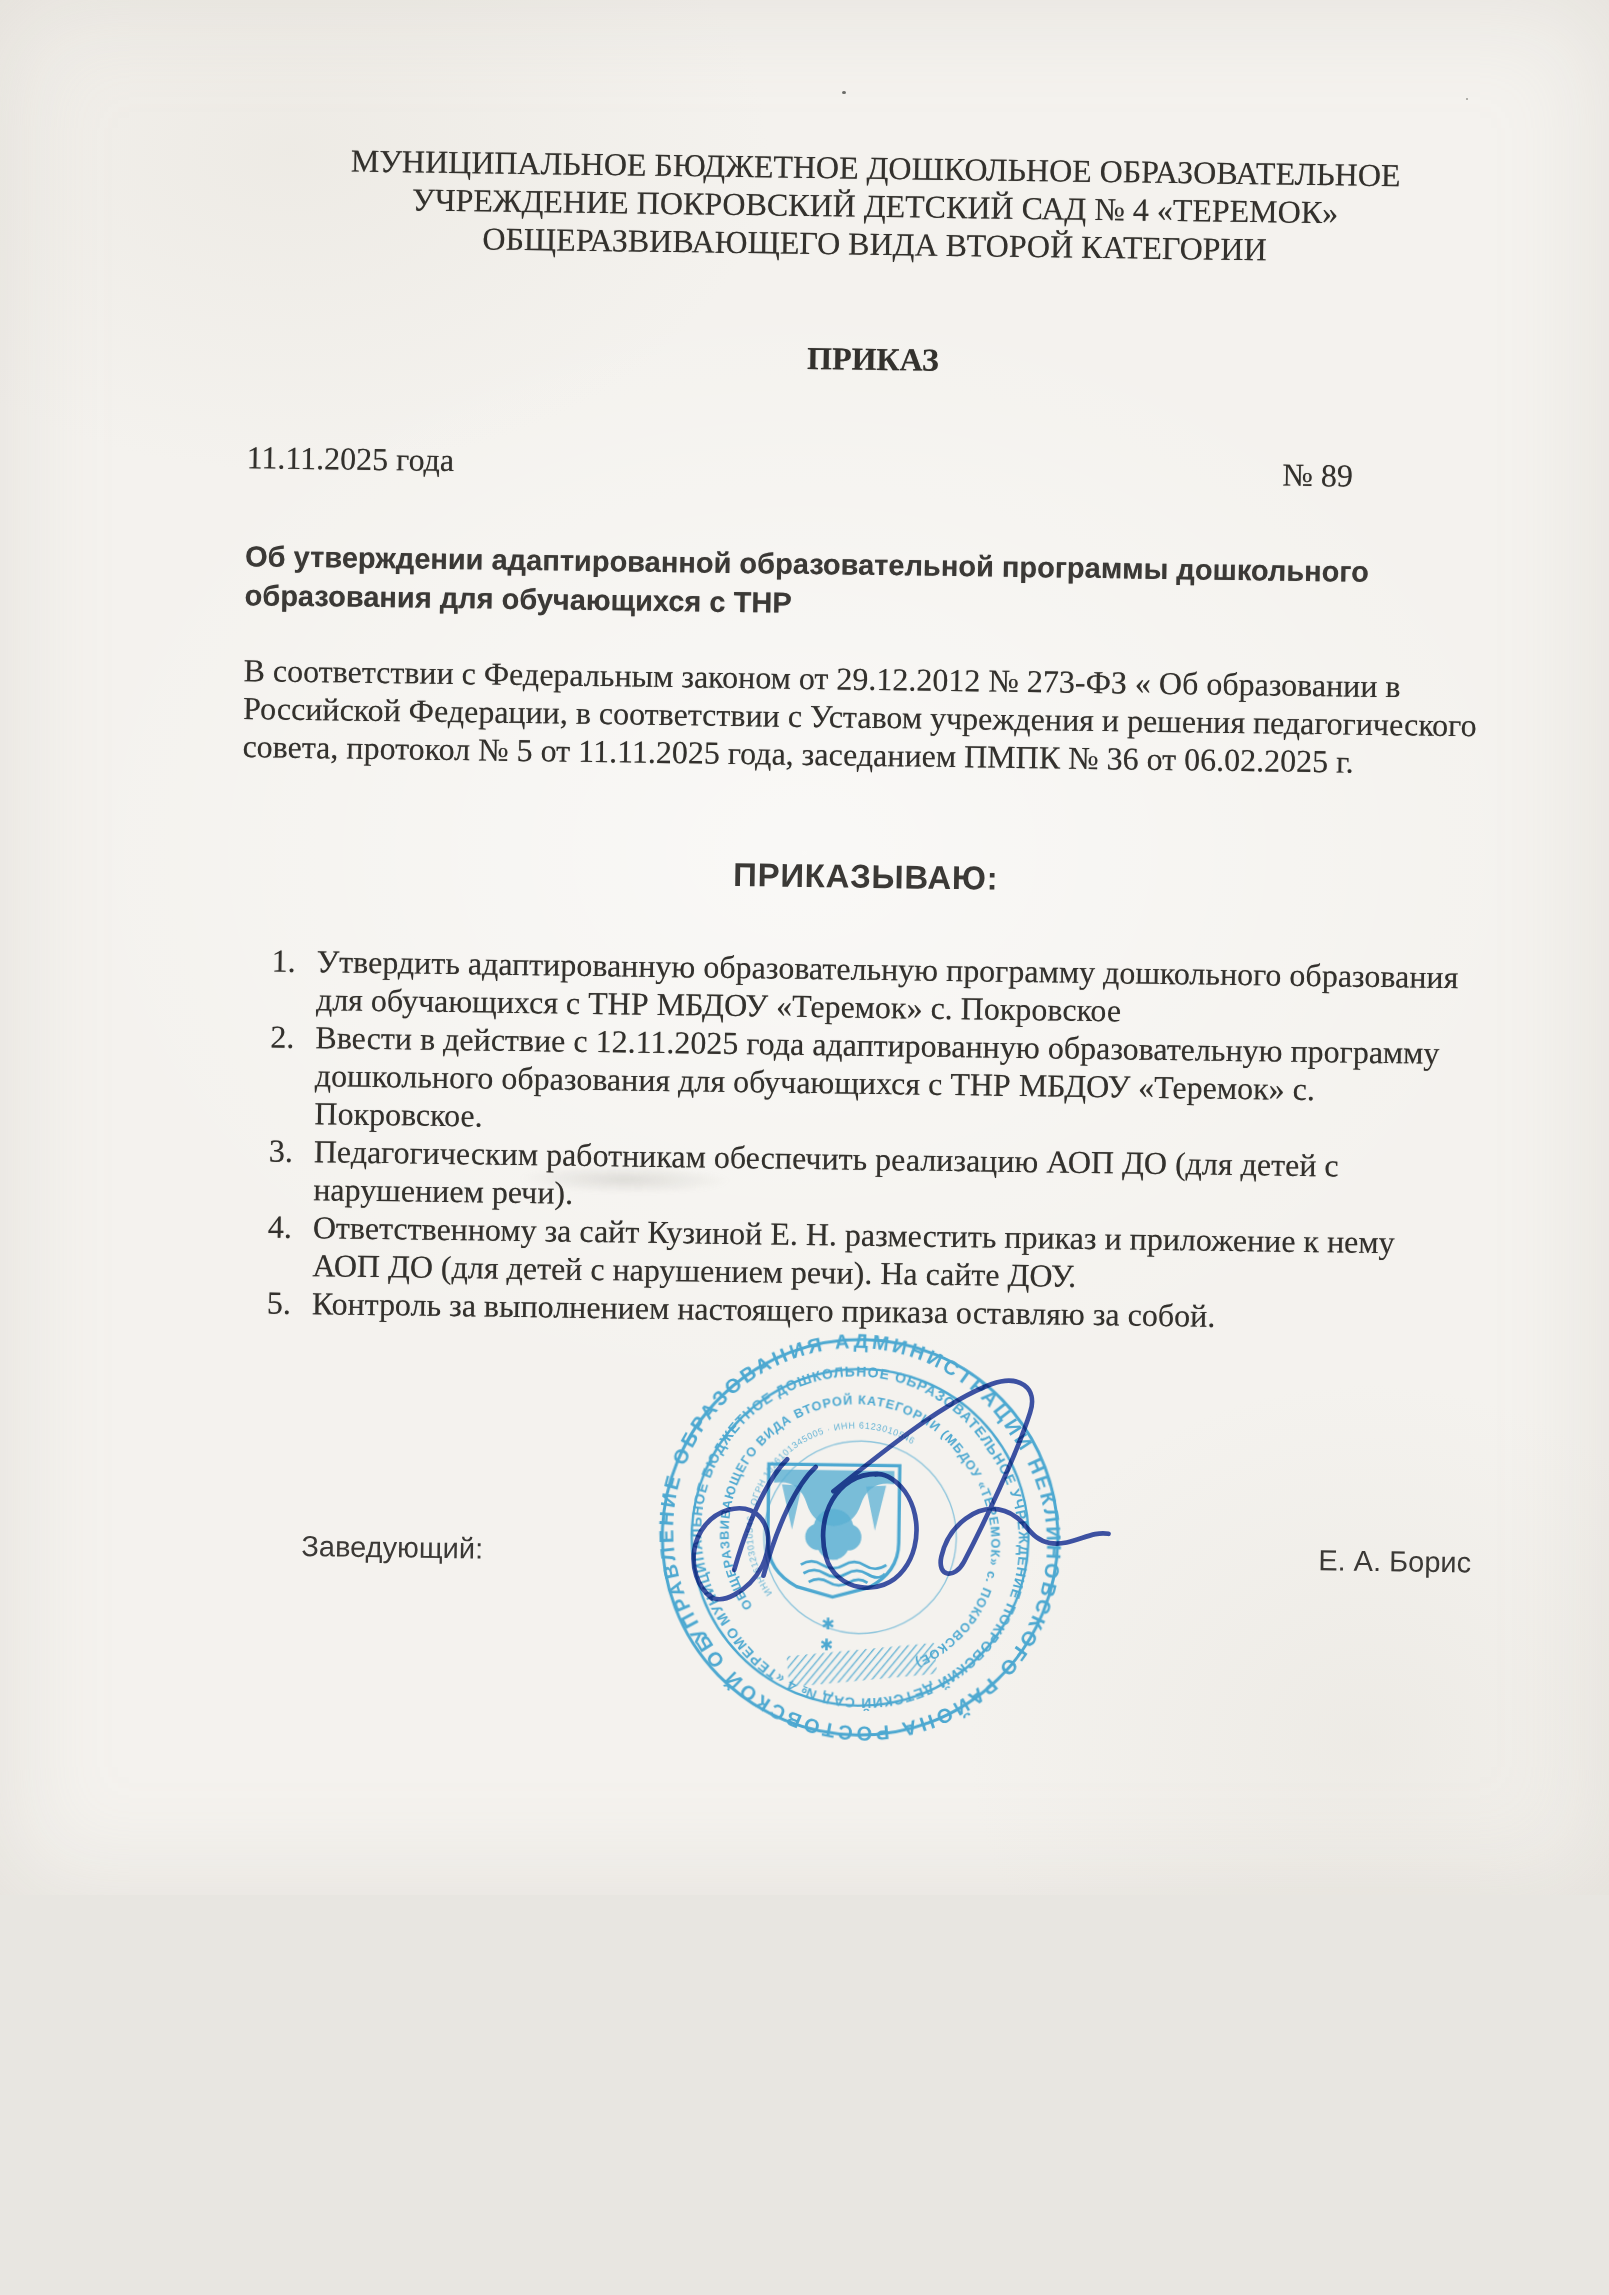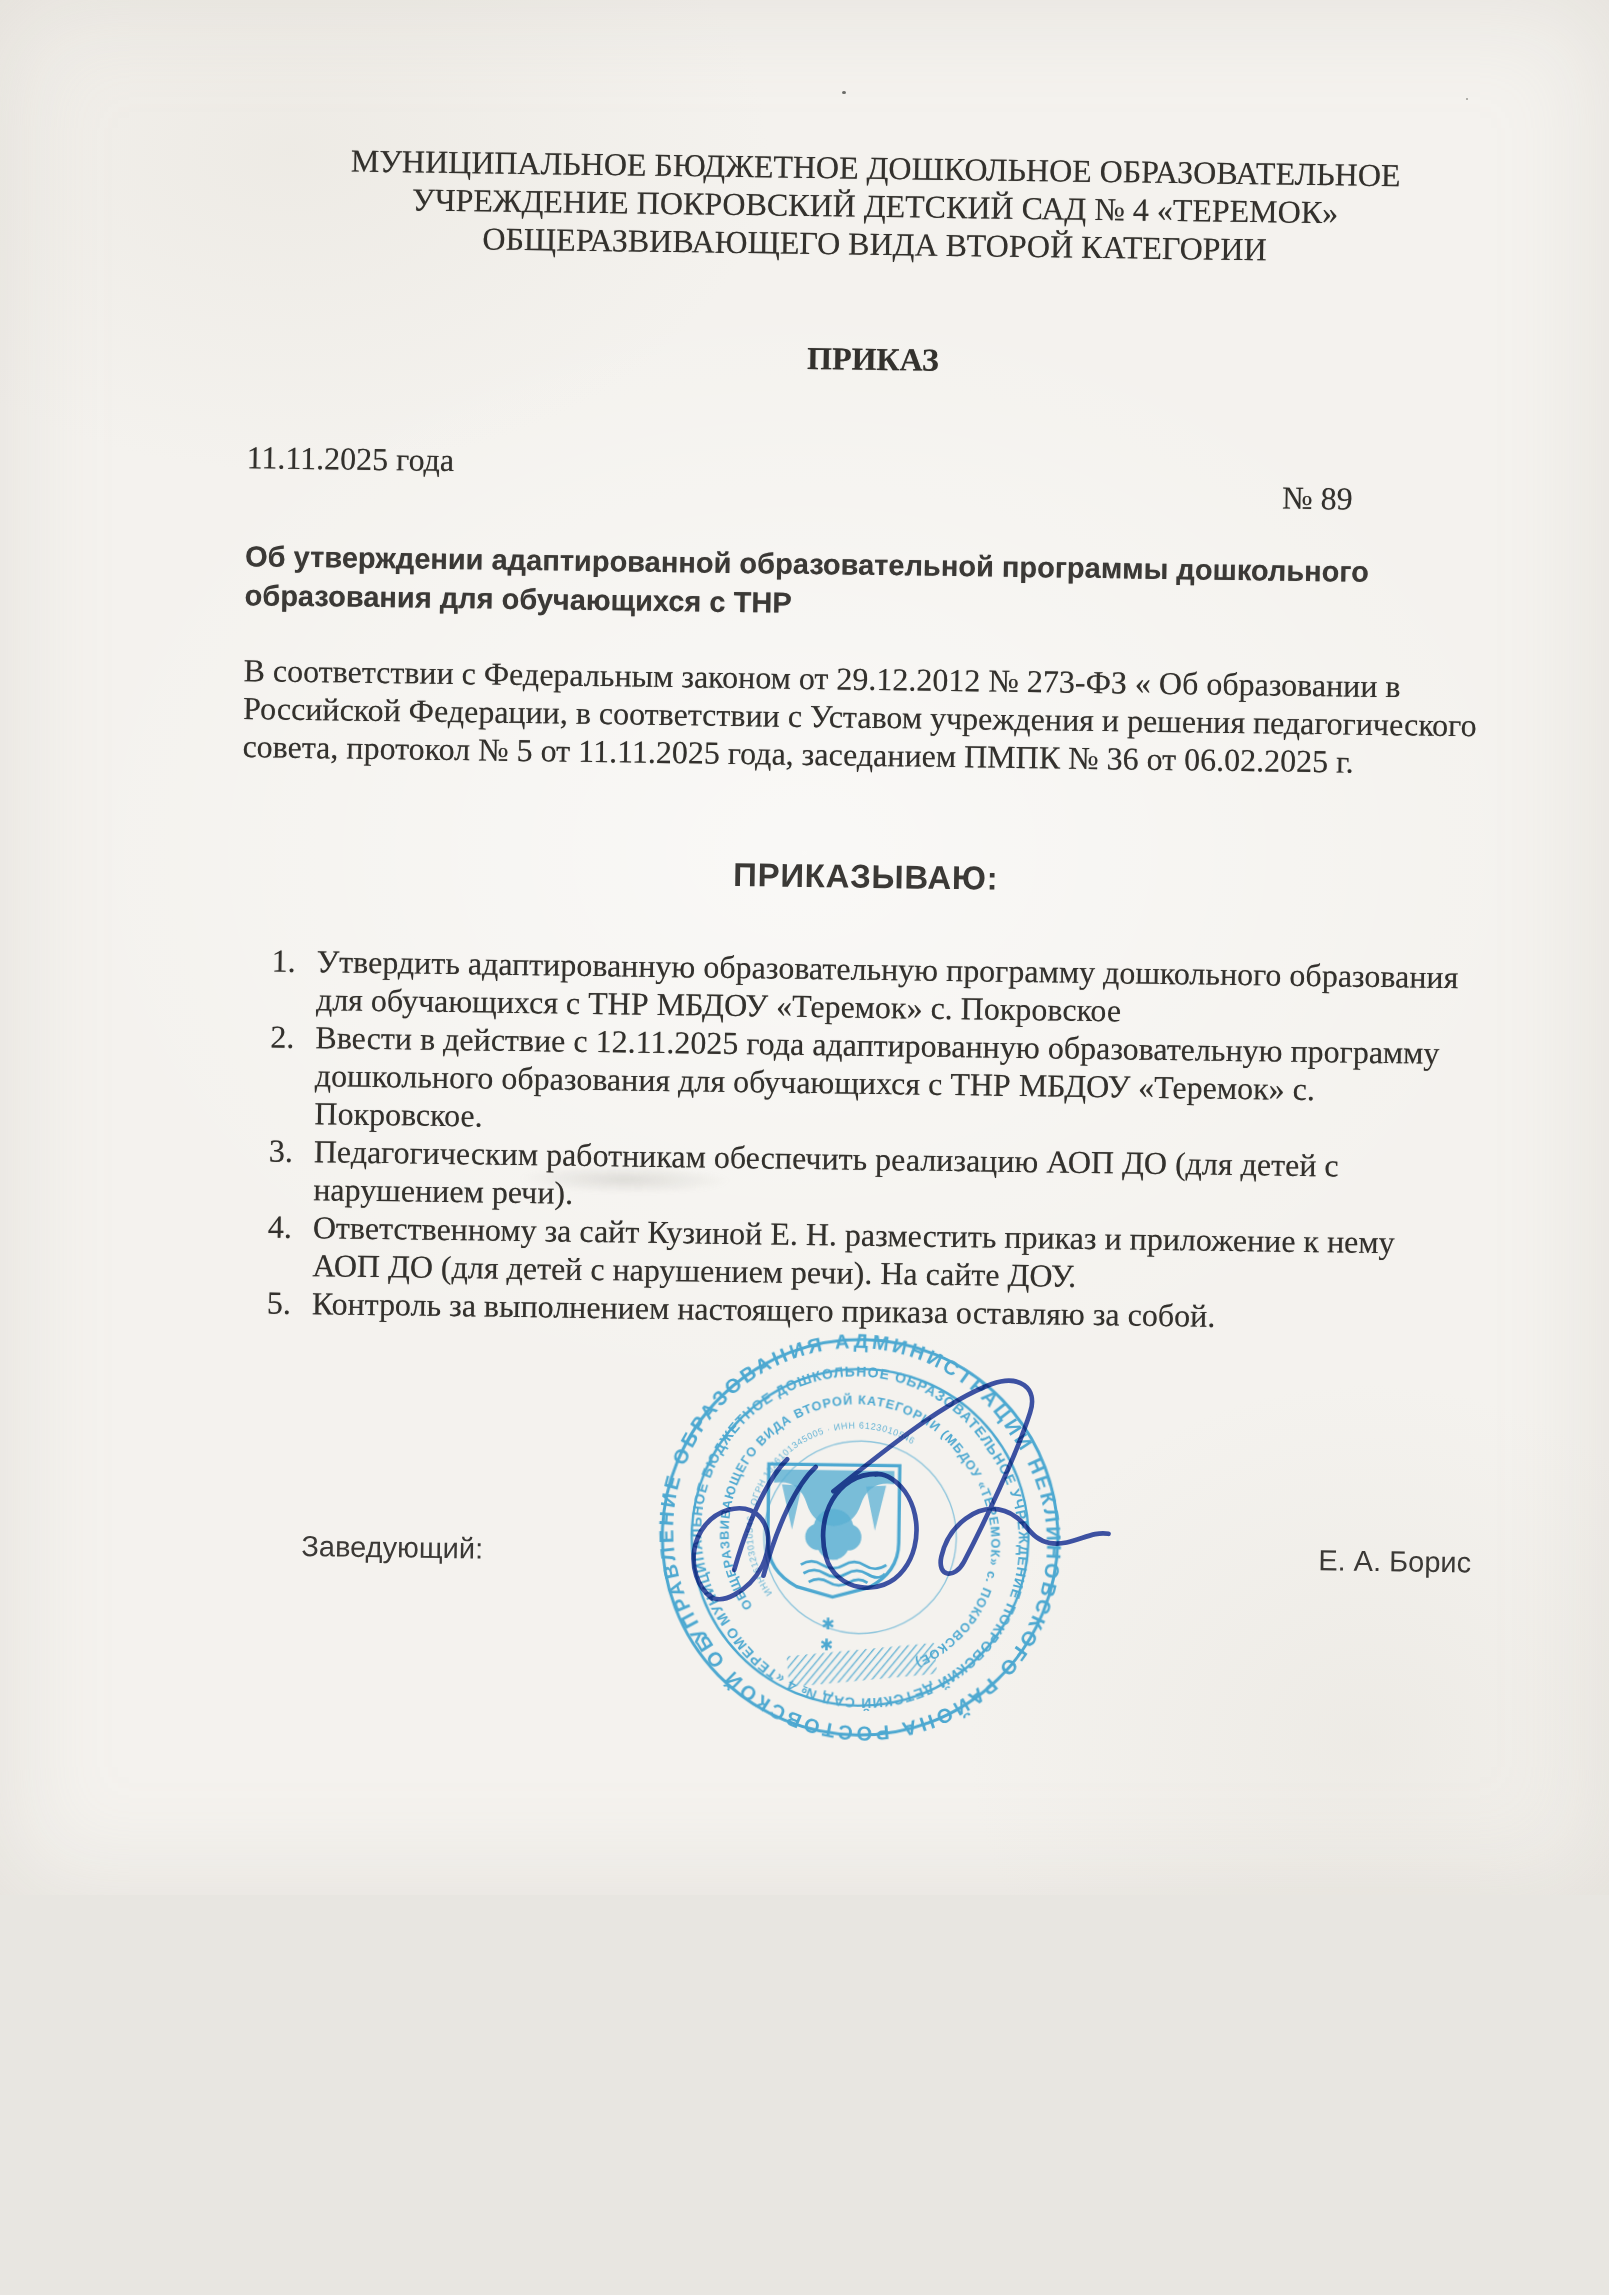--- a/index.html
+++ b/index.html
@@ -43,21 +43,21 @@
 
     <div class="abs center org-header" style="top:148px">
       <div class="serif line">МУНИЦИПАЛЬНОЕ БЮДЖЕТНОЕ ДОШКОЛЬНОЕ ОБРАЗОВАТЕЛЬНОЕ</div>
       <div class="serif line">УЧРЕЖДЕНИЕ ПОКРОВСКИЙ ДЕТСКИЙ САД № 4 «ТЕРЕМОК»</div>
       <div class="serif line">ОБЩЕРАЗВИВАЮЩЕГО ВИДА ВТОРОЙ КАТЕГОРИИ</div>
     </div>
 
     <div class="abs center serif serif-b" style="top:339px">ПРИКАЗ</div>
 
     <div class="abs serif" style="left:237px; top:446px">11.11.2025 года</div>
-    <div class="abs serif" style="left:1273px; top:472px">№ 89</div>
+    <div class="abs serif" style="left:1273px; top:449px">№ 89</div>
 
     <div class="abs subject" style="left:237px; top:548px">
       <div class="sans line">Об утверждении адаптированной образовательной программы дошкольного</div>
       <div class="sans line">образования для обучающихся с ТНР</div>
     </div>
 
     <div class="abs preamble" style="left:237px; top:659px">
       <div class="serif line">В соответствии с Федеральным законом от 29.12.2012 № 273-ФЗ « Об образовании в</div>
       <div class="serif line">Российской Федерации, в соответствии с Уставом учреждения и решения педагогического</div>
       <div class="serif line">совета, протокол № 5 от 11.11.2025 года, заседанием ПМПК № 36 от 06.02.2025 г.</div>

